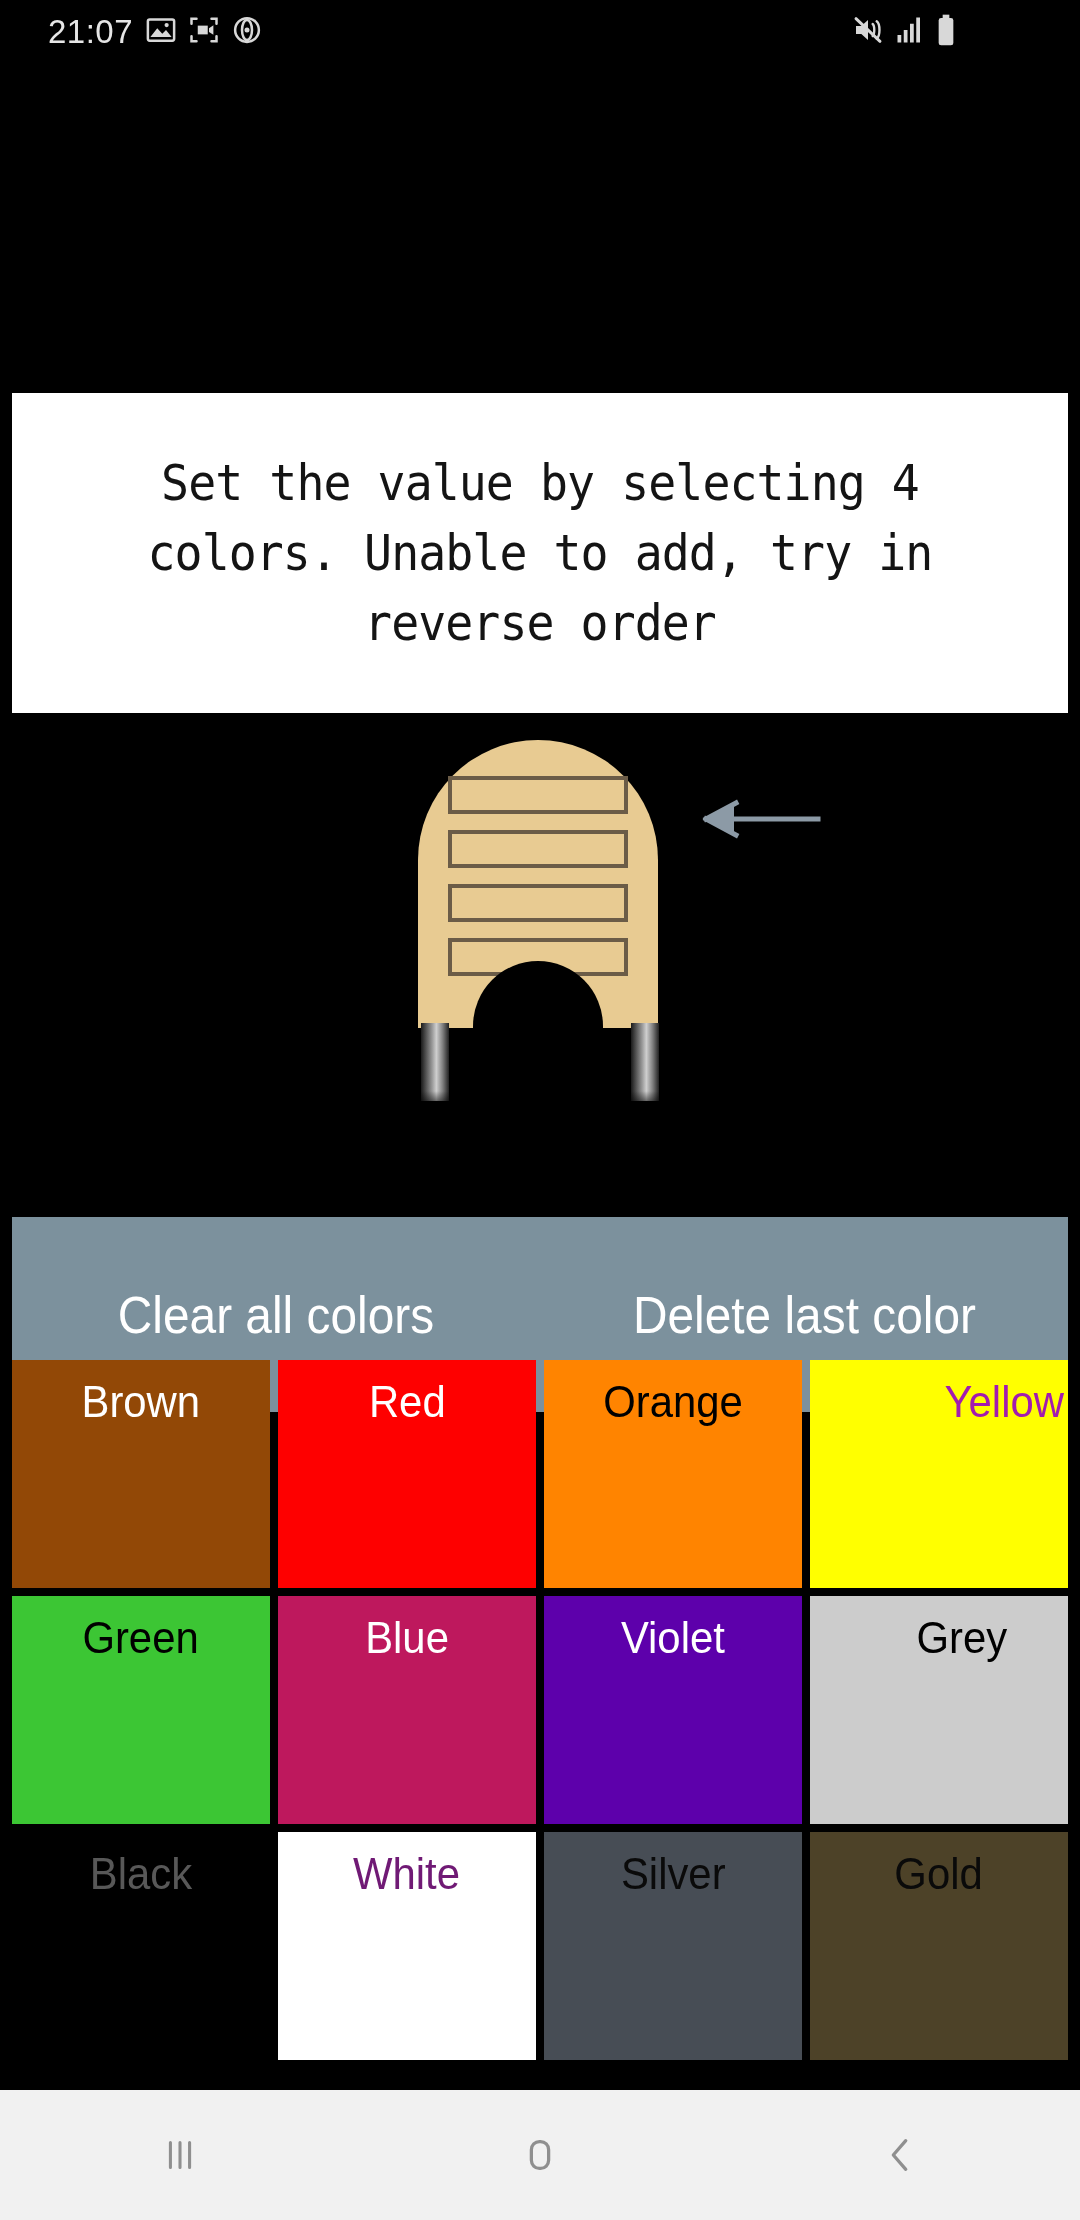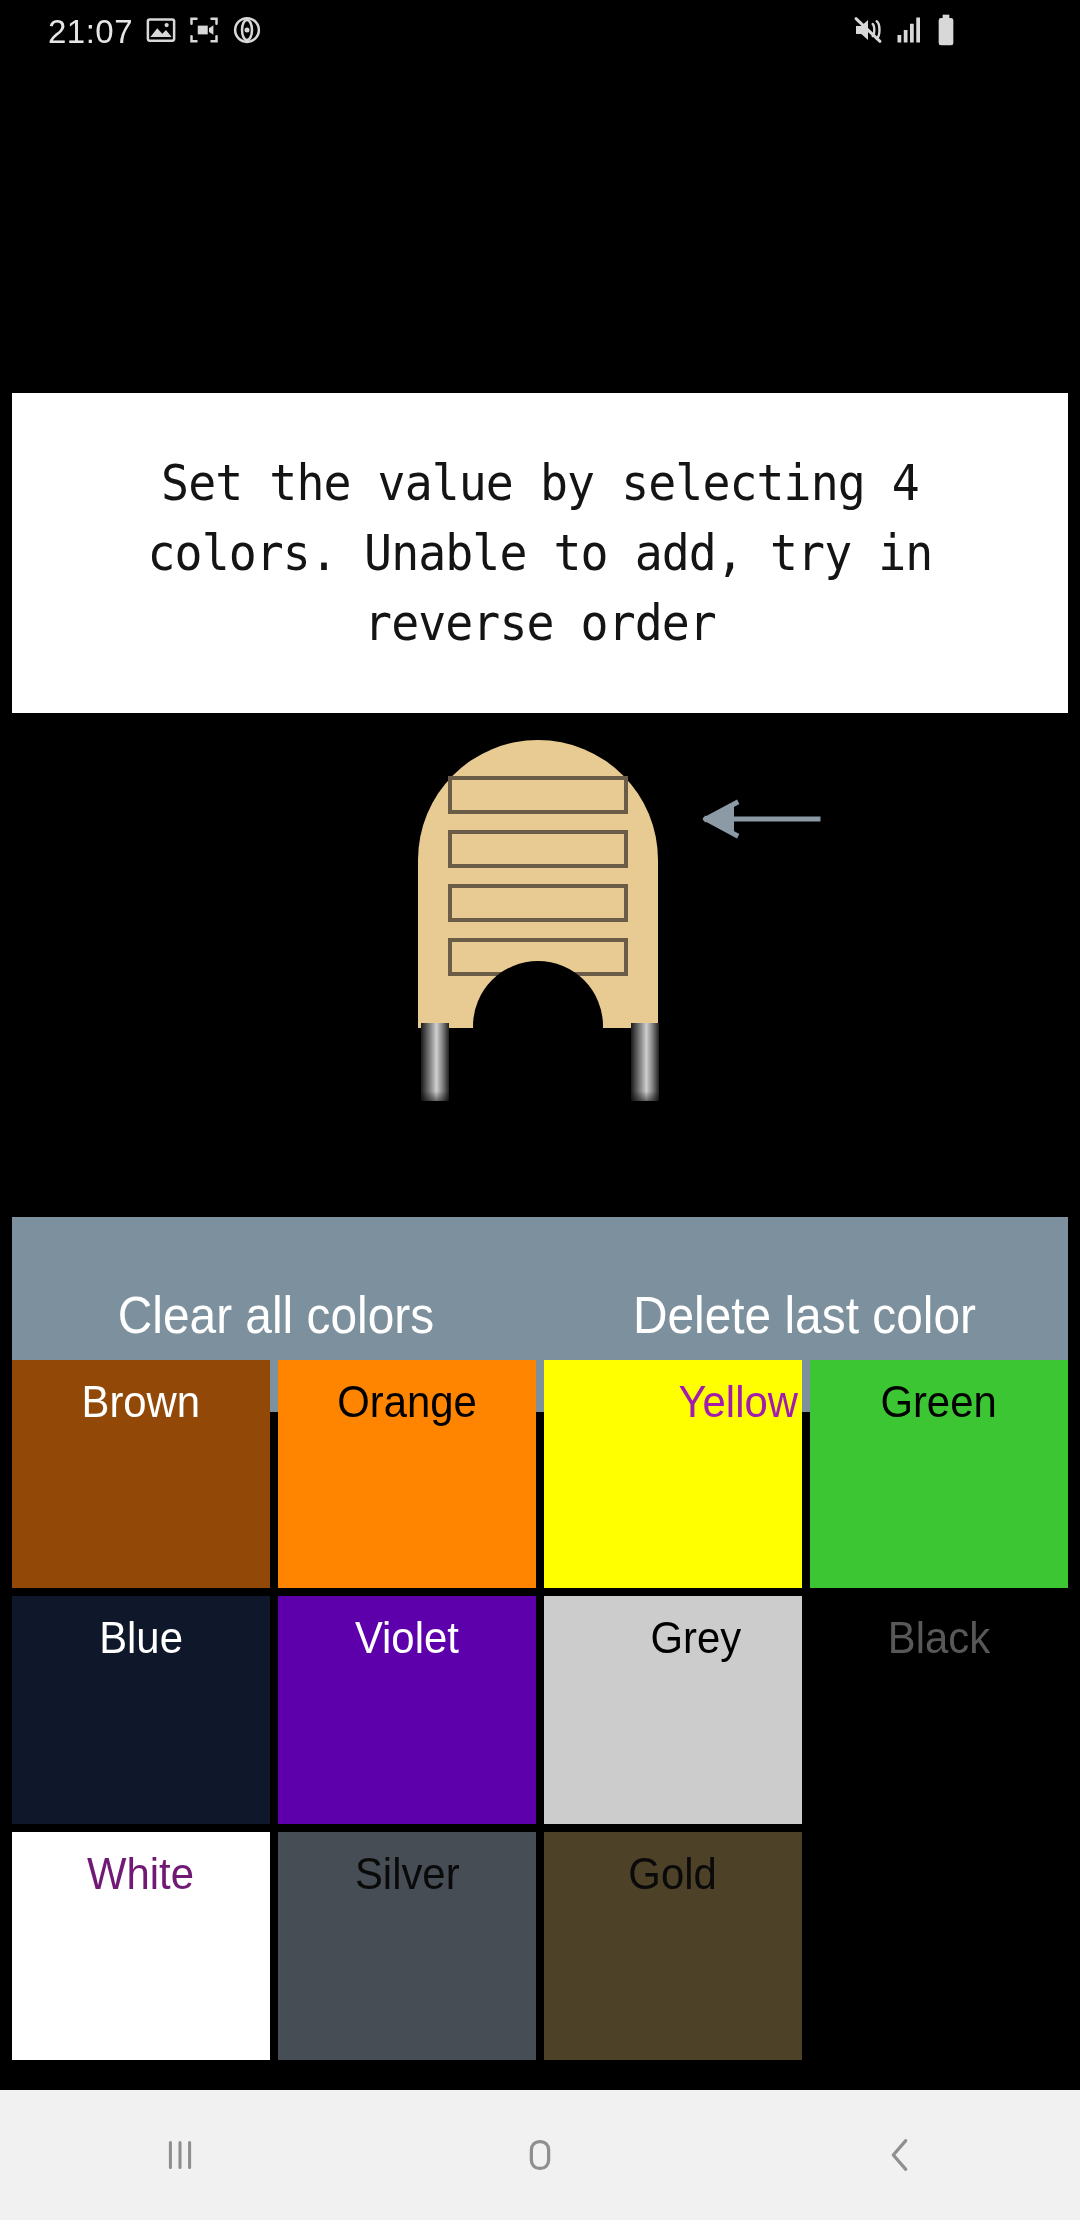--- a/index.html
+++ b/index.html
@@ -308,30 +308,33 @@
     </div>
     <div class="action-button" style="background: rgb(124, 145, 157); color: rgb(255, 255, 255);">
       <span>Delete last color</span>
     </div>
   </div>
 
   <div id="color-grid">
     <div class="color-cell" style="background: rgb(146, 72, 6); color: rgb(255, 255, 255);">
       <span>Brown</span>
     </div>
+    <div class="color-cell" style="background: rgb(254, 0, 0); color: rgb(255, 255, 255);">
+      <span>Red</span>
+    </div>
     <div class="color-cell" style="background: rgb(255, 132, 0); color: rgb(0, 0, 0);">
       <span>Orange</span>
     </div>
     <div class="color-cell" style="background: rgb(255, 255, 0); color: #a21caf; justify-content: flex-end;">
       <span>Yellow</span>
     </div>
     <div class="color-cell" style="background: rgb(60, 198, 52); color: rgb(0, 0, 0);">
       <span>Green</span>
     </div>
-    <div class="color-cell" style="background: #0f172a; color: rgb(255, 255, 255);">
+    <div class="color-cell" style="background: #be185d; color: rgb(255, 255, 255);">
       <span>Blue</span>
     </div>
     <div class="color-cell" style="background: rgb(93, 0, 171); color: rgb(255, 255, 255);">
       <span>Violet</span>
     </div>
     <div class="color-cell" style="background: rgb(204, 204, 204); color: rgb(0, 0, 0); padding-left: 45px;">
       <span>Grey</span>
     </div>
     <div class="color-cell" style="background: rgb(0, 0, 0); color: rgb(88, 88, 88);">
       <span>Black</span>

